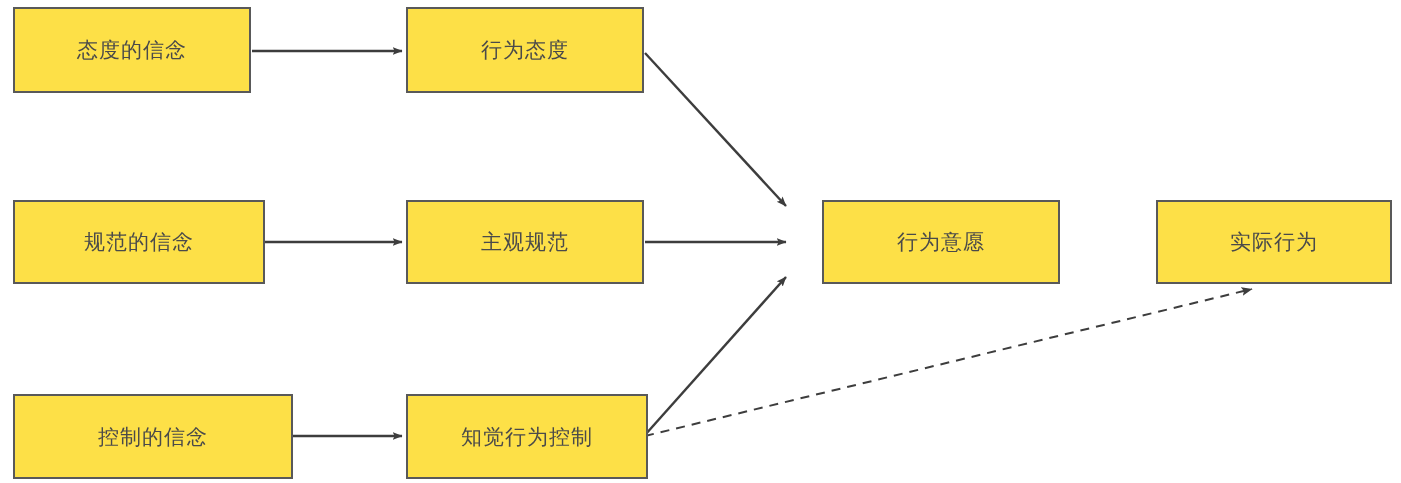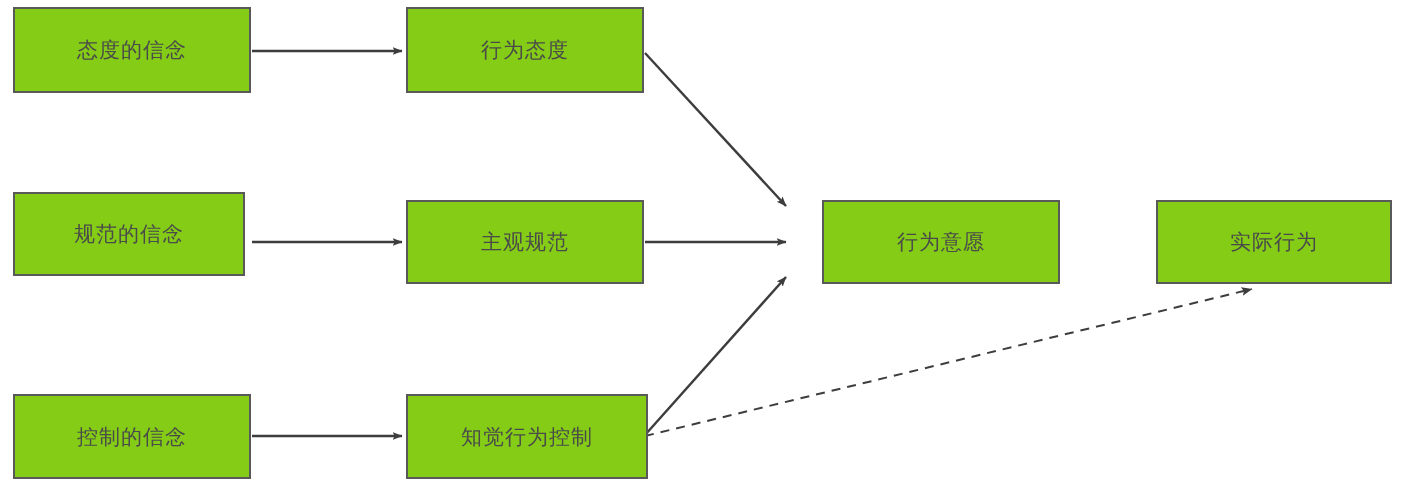--- a/index.html
+++ b/index.html
@@ -12,21 +12,21 @@
     position: relative;
     width: 1401px;
     height: 483px;
     background: #ffffff;
     overflow: hidden;
     font-family: "Liberation Sans", "DejaVu Sans", sans-serif;
   }
   .node {
     position: absolute;
     box-sizing: border-box;
-    background: #84cc16;
+    background: #fde047;
     border: 2px solid #595959;
     display: flex;
     align-items: center;
     justify-content: center;
   }
   .node-label {
     font-size: 21px;
     line-height: 1.2;
     color: #4a4a4a;
     letter-spacing: 1px;
@@ -69,33 +69,33 @@
       </g>
   </svg>
 
   <div id="node-layer">
       <div class="node" style="left: 13px; top: 7px; width: 238px; height: 86px; border-color: rgb(89, 89, 89);">
         <span class="node-label" style="color: rgb(74, 74, 74);">态度的信念</span>
       </div>
       <div class="node" style="left: 406px; top: 7px; width: 238px; height: 86px; border-color: rgb(89, 89, 89);">
         <span class="node-label" style="color: rgb(74, 74, 74);">行为态度</span>
       </div>
-      <div class="node" style="left: 13px; top: 192px; width: 232px; height: 84px; border-color: rgb(89, 89, 89);">
+      <div class="node" style="left: 13px; top: 200px; width: 252px; height: 84px; border-color: rgb(89, 89, 89);">
         <span class="node-label" style="color: rgb(74, 74, 74);">规范的信念</span>
       </div>
       <div class="node" style="left: 406px; top: 200px; width: 238px; height: 84px; border-color: rgb(89, 89, 89);">
         <span class="node-label" style="color: rgb(74, 74, 74);">主观规范</span>
       </div>
       <div class="node" style="left: 790px; top: 200px; width: 238px; height: 84px; border-color: rgb(89, 89, 89); margin-left: 32px;">
         <span class="node-label" style="color: rgb(74, 74, 74);">行为意愿</span>
       </div>
       <div class="node" style="left: 1156px; top: 200px; width: 236px; height: 84px; border-color: rgb(89, 89, 89);">
         <span class="node-label" style="color: rgb(74, 74, 74);">实际行为</span>
       </div>
-      <div class="node" style="left: 13px; top: 394px; width: 238px; height: 85px; border-color: rgb(89, 89, 89);">
+      <div class="node" style="left: 13px; top: 394px; width: 280px; height: 85px; border-color: rgb(89, 89, 89);">
         <span class="node-label" style="color: rgb(74, 74, 74);">控制的信念</span>
       </div>
       <div class="node" style="left: 406px; top: 394px; width: 242px; height: 85px; border-color: rgb(89, 89, 89);">
         <span class="node-label" style="color: rgb(74, 74, 74);">知觉行为控制</span>
       </div>
     </div>
 
 </div>
 
 </body></html>

